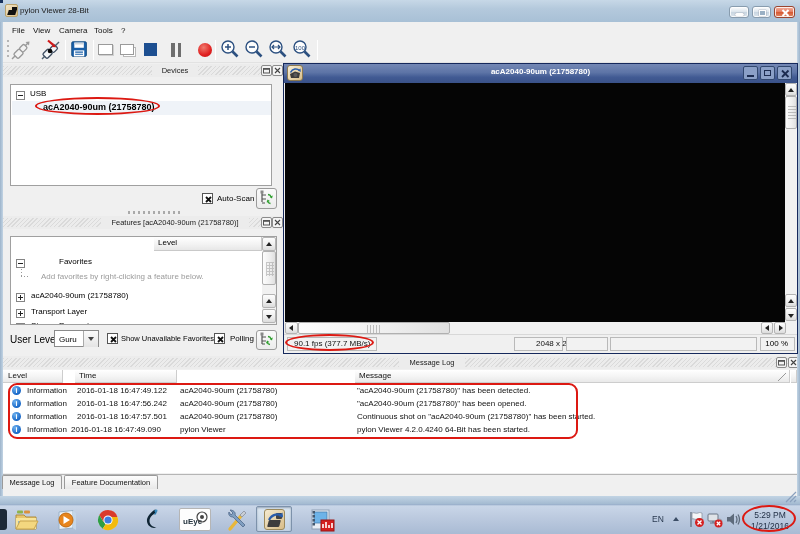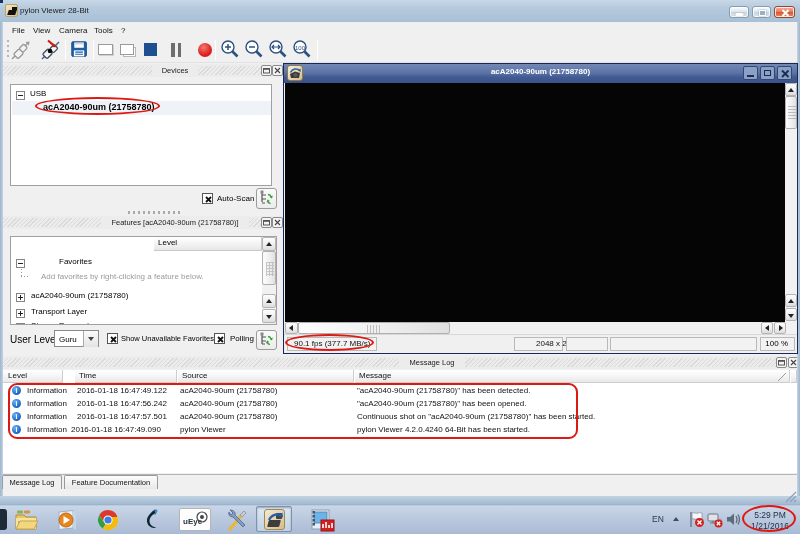--- a/index.html
+++ b/index.html
@@ -348,23 +348,20 @@
   <div class="dockbtn" style="left:785px;"><svg width="9" height="9">
         <path d="M2 2 L7 7 M7 2 L2 7" stroke="#444" stroke-width="1.1"></path>
       </svg></div>
 </div>
 <div class="abs" id="logtable" style="left:3px;top:370px;width:794px;height:103px;background:#fff;">
   <div class="loghead" style="left:0;width:60px;">
       <span style="position:absolute;left:5px;top:1px;">Level</span>
     </div>
   <div class="loghead" style="left:72px;width:102px;">
       <span style="position:absolute;left:4px;top:1px;">Time</span>
-    </div>
-  <div class="loghead" style="left:175px;width:176px;">
-      <span style="position:absolute;left:4px;top:1px;">Source</span>
     </div>
   <div class="loghead" style="left:352px;width:435px;">
       <span style="position:absolute;left:4px;top:1px;">Message</span>
       <svg style="position:absolute;right:2px;top:2px;" width="10" height="10">
         <path d="M1 9 L9 1" stroke="#999" stroke-width="1"></path>
       </svg>
     </div>
   <div class="loghead" style="left:788px;width:6px;"></div>
 
   <div class="infoicon" style="left:9px;top:16px;">i</div>

